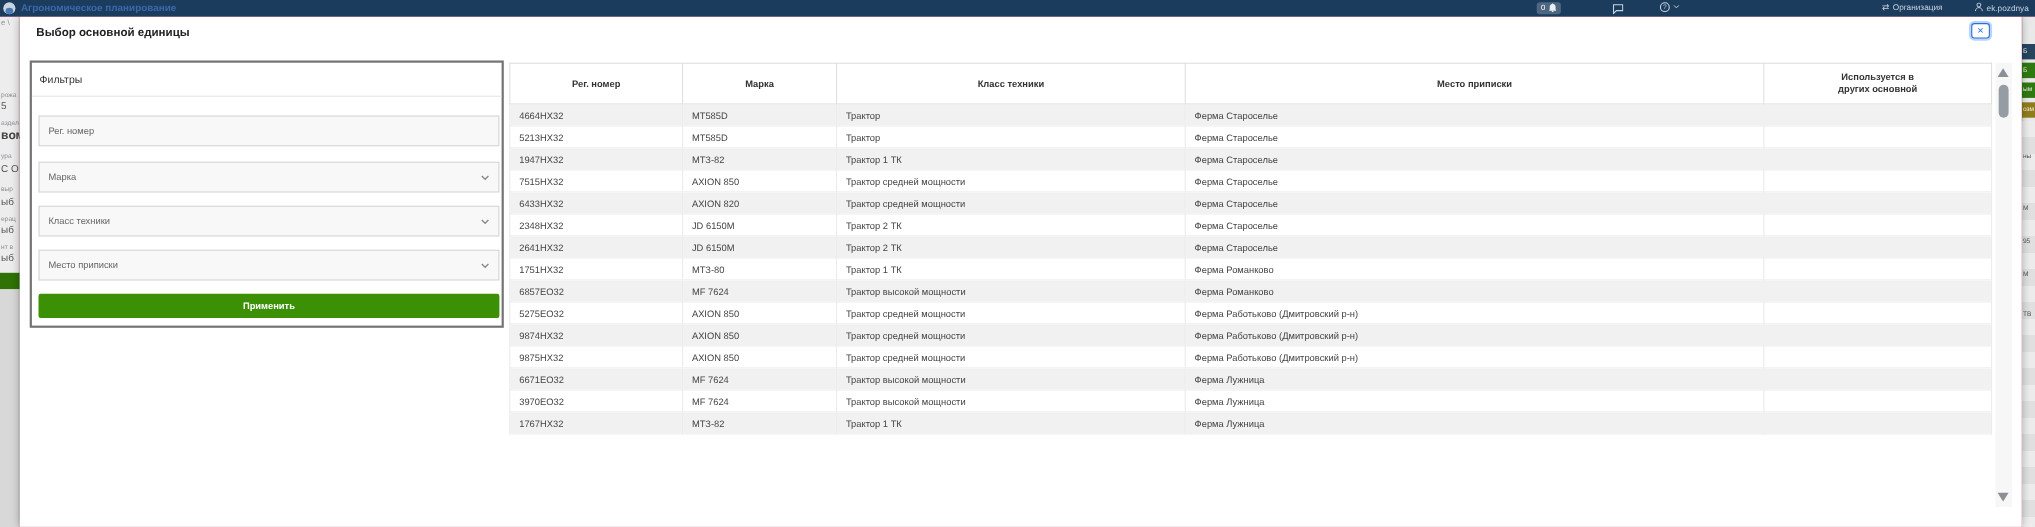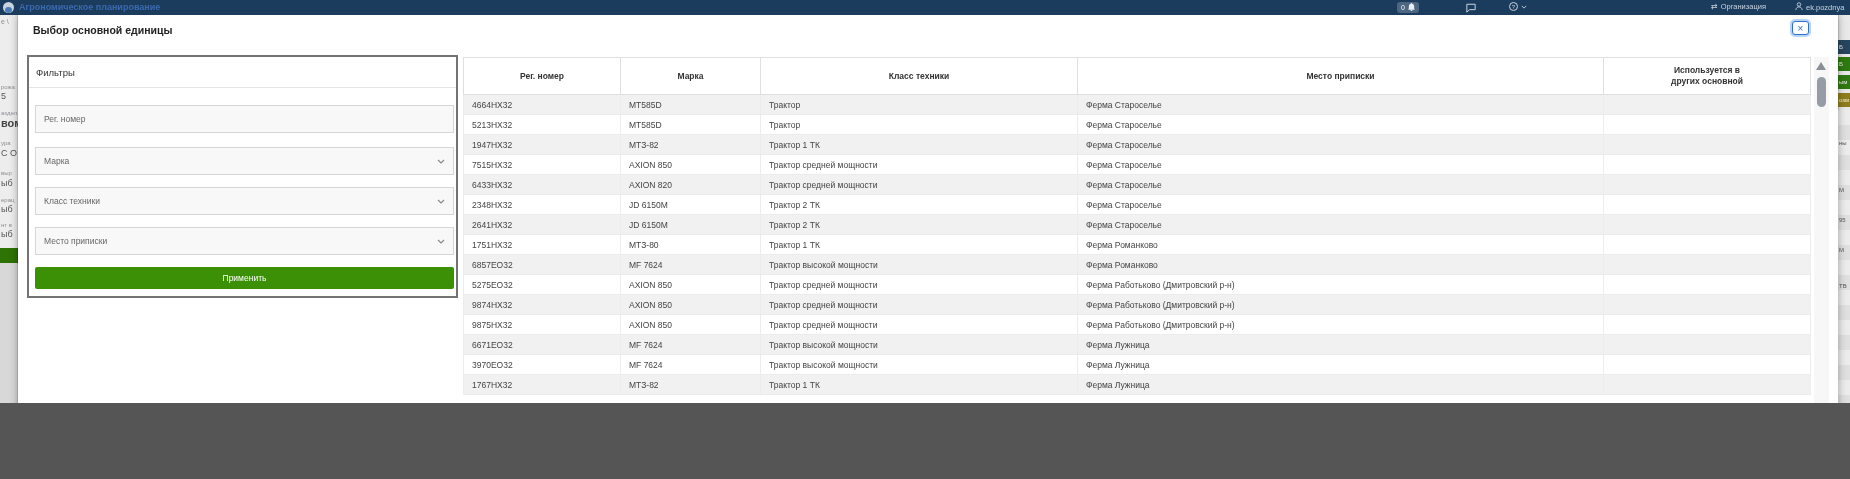--- a/index.html
+++ b/index.html
@@ -1,17 +1,17 @@
 <!DOCTYPE html>
 <html><head>
 <meta charset="utf-8">
 <style>
   * { margin:0; padding:0; box-sizing:border-box; }
   html,body { background:#555; }
-  .stage { position:relative; width:1850px; height:403px; overflow:hidden; background:#be185d;
+  .stage { position:relative; width:1850px; height:479px; overflow:hidden; background:#be185d;
            font-family:"Liberation Sans","DejaVu Sans",sans-serif; }
 
   
   .topbar { position:absolute; left:0; top:0; width:1850px; height:15px; background:#1c3c5e; z-index:40; }
   .logo { position:absolute; left:3px; top:2px; width:11px; height:11px; border-radius:50%; background:#c8d4de; overflow:hidden; }
   .logo::after { content:""; position:absolute; left:2px; top:5px; width:7px; height:6px; border-radius:50%; background:#4a7ab5; }
   .app-title { position:absolute; left:19px; top:2px; font-size:9px; font-weight:bold; color:#3b69ad; white-space:nowrap; }
   .tb-item { position:absolute; display:flex; align-items:center; gap:3px; color:#c6d3df; cursor:pointer; }
   .notif { left:1397px; top:2px; height:11px; padding:0 4px; background:rgba(255,255,255,.22); border-radius:3px; font-size:7px; color:#fff; }
   .chat { left:1466px; top:3px; }
@@ -65,21 +65,21 @@
   
   .filter-card { position:absolute; left:9px; top:40px; width:431px; height:243px; border:2px solid #737373; background:#fff; }
   .filter-header { height:31px; line-height:31px; padding-left:7px; font-size:9.5px; color:#333; border-bottom:1px solid #e5e5e5; }
   .f-field { position:absolute; left:6px; width:419px; height:28px; background:#f8f8f8; border:1px solid #d6d6d6;
              font-size:8.5px; color:#666; padding:0 8px; display:flex; align-items:center; justify-content:space-between;
              font-family:inherit; }
   input.f-field { display:block; line-height:26px; }
   input.f-field::placeholder { color:#666; opacity:1; }
   .ff0 { top:48px; } .ff1 { top:90px; } .ff2 { top:130px; } .ff3 { top:170px; }
   .apply-btn { position:absolute; left:6px; top:210px; width:419px; height:22px; background:#3c9006; border:none;
-               border-radius:2px; color:#fff; font-size:8.5px; font-weight:normal; cursor:pointer; font-family:inherit; }
+               border-radius:2px; color:#fff; font-size:8.5px; font-weight:bold; cursor:pointer; font-family:inherit; }
 
   
   .unit-table { position:absolute; left:445px; top:42px; width:1347px; border-collapse:collapse; table-layout:fixed;
                 font-size:8.5px; color:#444; background:#fff; }
   .unit-table th { height:37px; font-size:8.5px; font-weight:bold; color:#333; text-align:center;
                    border:1px solid #e0e0e0; background:#fff; vertical-align:middle; }
   .unit-table th .wrap { display:inline-block; width:82px; line-height:1.35; }
   .unit-table td { height:20px; padding:0 4px 0 8px; border:1px solid #ececec; overflow:hidden; white-space:nowrap; }
   .unit-table tbody tr:nth-child(odd) { background:#f1f1f1; }
   .unit-table tbody tr { cursor:pointer; }

